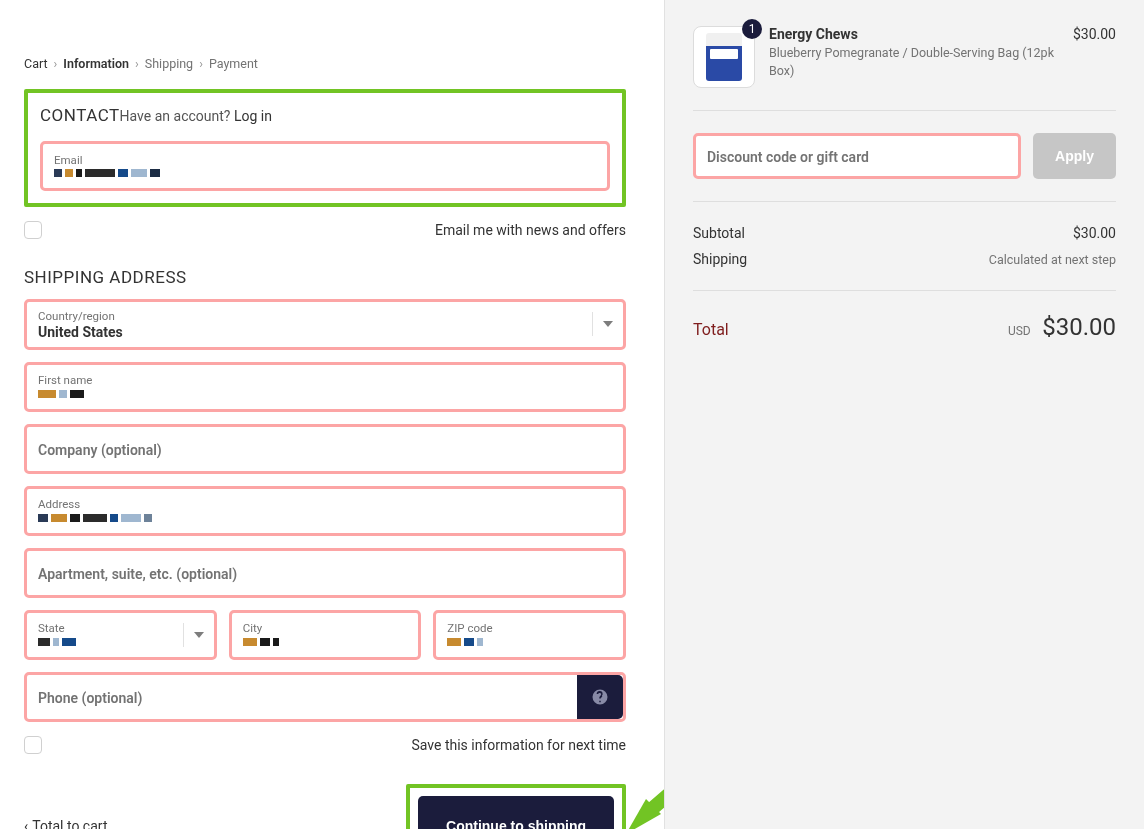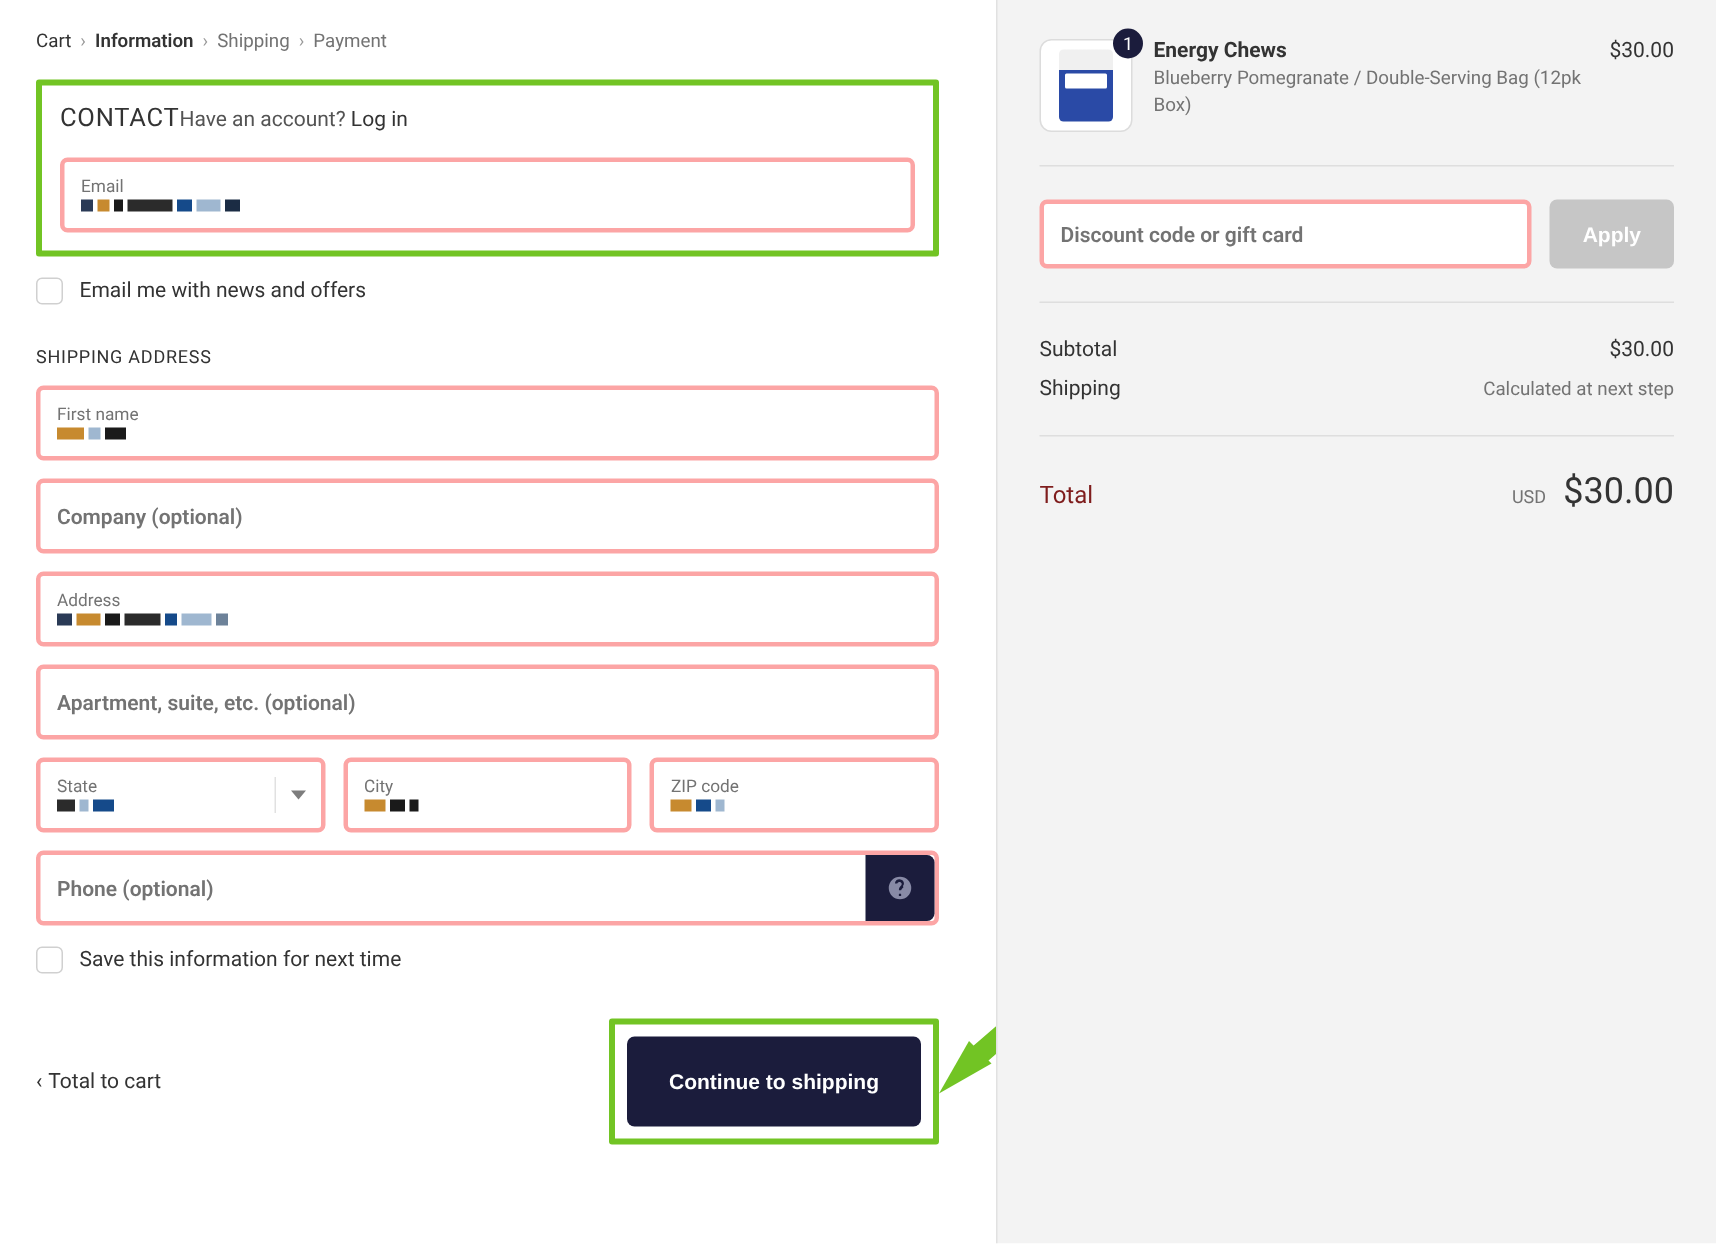--- a/index.html
+++ b/index.html
@@ -31,20 +31,21 @@
   }
 
   
   .breadcrumb {
     font-size: 12.5px;
     color: #777;
     margin-bottom: 18px;
     display: flex;
     align-items: flex-start;
     gap: 6px;
+    margin-top: 36px;
   }
   .breadcrumb .step { color: #737373; }
   .breadcrumb .step.active { color: #333; font-weight: 600; }
   .breadcrumb .step.link { color: #333; cursor: pointer; }
   .breadcrumb .sep { color: #999; }
 
   
   .hl-green {
     border: 4px solid #72C424;
     padding: 12px 12px;
@@ -118,20 +119,21 @@
   .row .field { flex: 1; }
   .mt { margin-top: 12px; }
 
   .checkbox-row {
     display: flex;
     align-items: center;
     gap: 11px;
     margin-top: 14px;
     font-size: 14px;
     color: #333;
+    justify-content: space-between;
   }
   .checkbox {
     width: 18px; height: 18px;
     border: 1px solid #d0d0d0;
     border-radius: 4px;
     background: #fff;
   }
 
   .caret-down {
     position: absolute;
@@ -255,21 +257,21 @@
   }
 
   .totals { padding: 18px 0; font-size: 14px; }
   .totals .line { display: flex; justify-content: space-between; align-items: flex-end; padding: 5px 0; }
   .totals .muted { color: #737373; font-size: 12.5px; }
   .grand-total { display: flex; justify-content: space-between; align-items: baseline; padding: 22px 0 0 0; }
   .grand-total .label { font-size: 16px; color: #7f1d1d; }
   .grand-total .cur { font-size: 12px; color: #737373; margin-right: 8px; }
   .grand-total .amt { font-size: 24px; font-weight: 400; color: #333; }
 
-  .shipping-title { font-size: 12px; letter-spacing: 0.5px; color: #333; margin: 28px 0 6px 0; }
+  .shipping-title { font-size: 17px; letter-spacing: 0.5px; color: #333; margin: 28px 0 6px 0; }
 
   
   .mask-block{height:8px;display:inline-block;}
 </style>
 </head>
 <body>
 
 <div class="page">
 
   <div class="main">
@@ -306,20 +308,29 @@
       </div>
     </div>
 
     <div class="checkbox-row">
       <span class="checkbox"></span>
       <span>Email me with news and offers</span>
     </div>
 
     <div class="shipping-title">SHIPPING ADDRESS</div>
 
+    <div class="field mt" style="position:relative">
+      <span class="flabel">Country/region</span>
+      <span class="country-value">United States</span>
+      <span class="caret-down">
+        <svg viewBox="0 0 10 10">
+            <path d="M0 2 L5 8 L10 2 Z"></path>
+          </svg>
+      </span>
+    </div>
 
     <div class="row">
       <div class="field">
         <span class="flabel">First name</span>
         <span class="masked">
           <span class="mask-block" style="width:18px;background:#c78a2f"></span>
           <span class="mask-block" style="width:8px;background:#9fb7d0"></span>
           <span class="mask-block" style="width:14px;background:#1a1a1a"></span>
         </span>
       </div>

